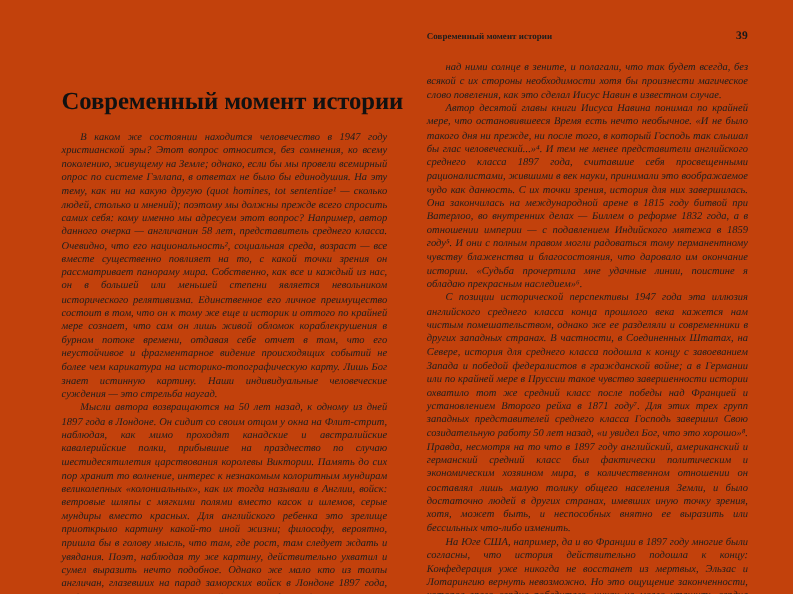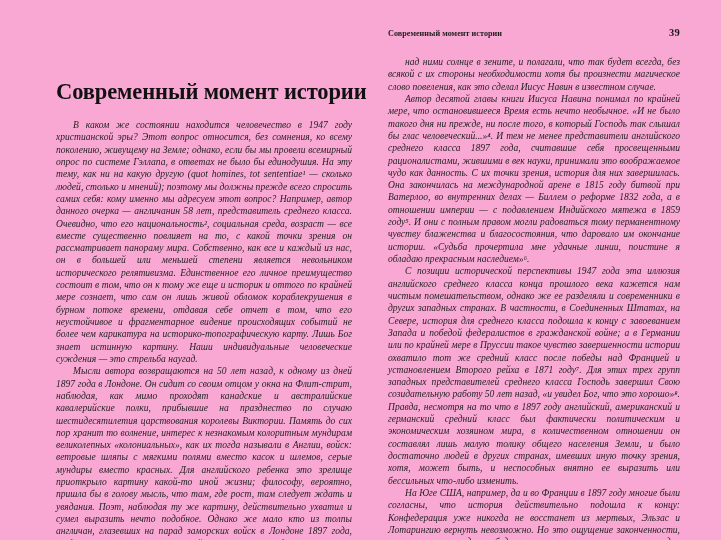--- a/index.html
+++ b/index.html
@@ -14,21 +14,21 @@
     font-family: "Liberation Serif", "DejaVu Serif", serif;
     color: #1b1b1b;
     -webkit-font-smoothing: antialiased;
   }
 
   .page {
     position: relative;
     width: 721px;
     height: 540px;
     box-sizing: border-box;
-    background: #f9a8d4;
+    background: #c2410c;
   }
 
   
   .running-head {
     position: absolute;
     top: 27px;
     left: 388px;
     width: 292px;
     height: 12px;
     display: flex;

